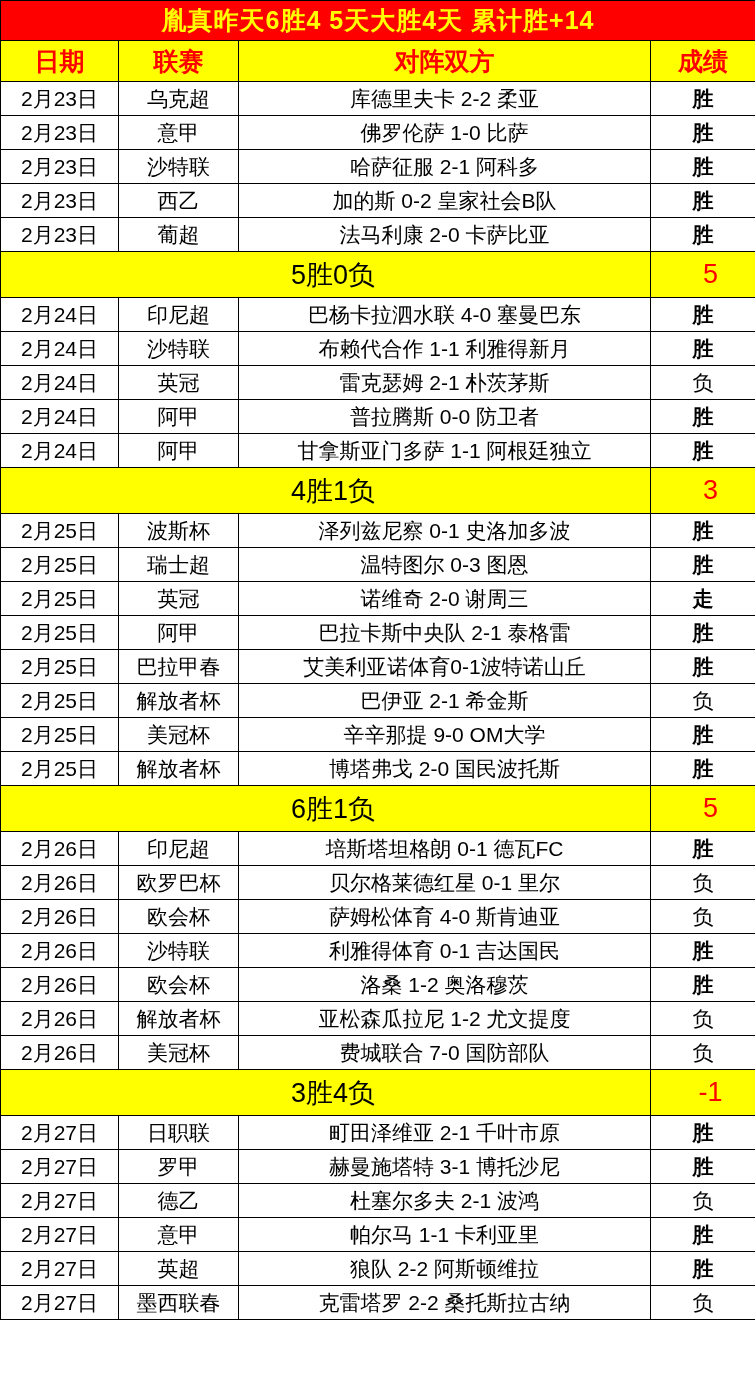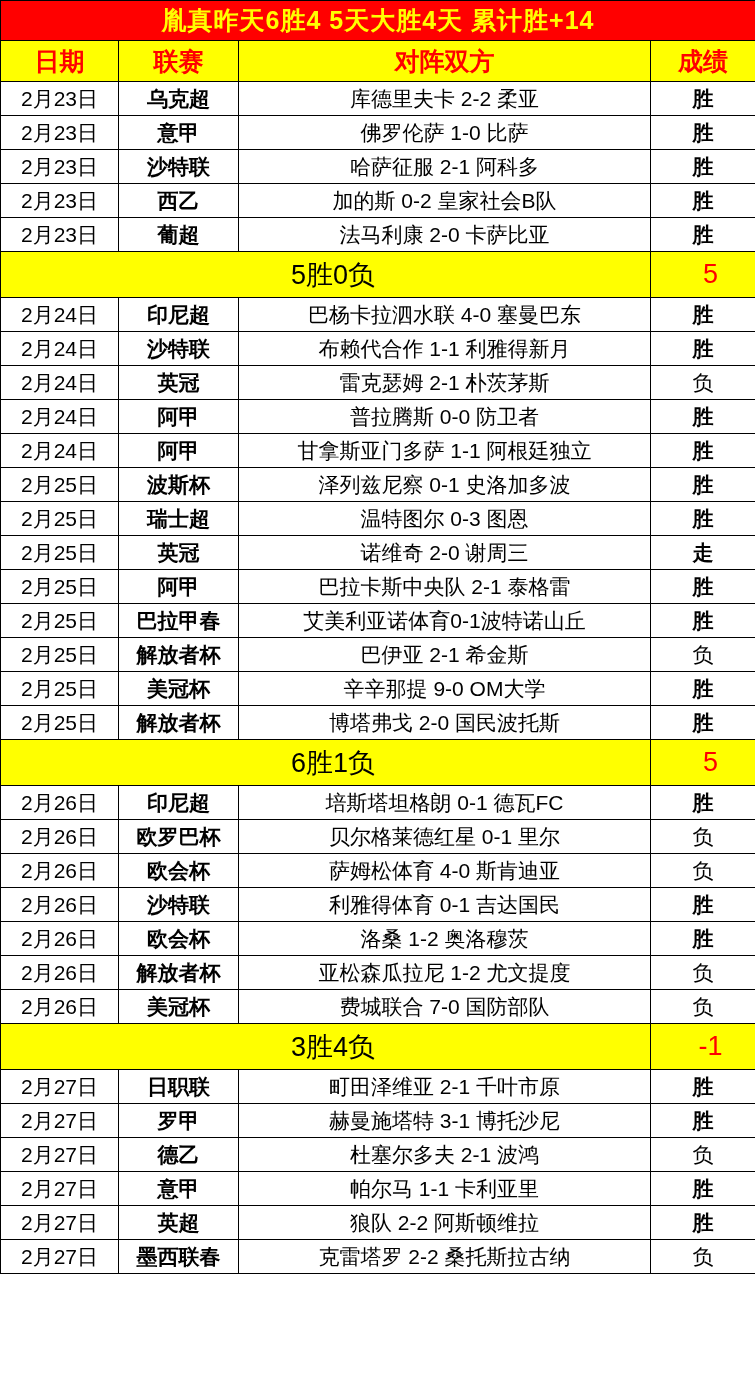--- a/index.html
+++ b/index.html
@@ -45,21 +45,21 @@
     height: 38px;
   }
   
   tr.data-row td {
     height: 31px;
     font-size: 21px;
     color: #000000;
     background: #ffffff;
   }
   td.col-date { width: 118px; margin-top: 25px; }
-  td.col-league { width: 120px; font-weight: bold; }
+  td.col-league { width: 120px; }
   td.col-match { width: 412px; }
   td.col-result { width: 103px; }
 
   td.result-win {
     background: #ff0000;
     color: #ffff00;
     font-weight: bold;
   }
   td.result-loss {
     background: #ffffff;
@@ -192,20 +192,24 @@
           <td class="col-result result-win">胜</td>
         </tr>
         <tr class="data-row">
           <td class="col-date">2月24日</td>
           <td class="col-league">阿甲</td>
           <td class="col-match">
             <span class="match-text">甘拿斯亚门多萨  1-1  阿根廷独立</span>
           </td>
           <td class="col-result result-win">胜</td>
         </tr>
+        <tr class="summary-row">
+          <td class="summary-label" colspan="3">4胜1负</td>
+          <td class="summary-score">3</td>
+        </tr>
         <tr class="data-row">
           <td class="col-date">2月25日</td>
           <td class="col-league">波斯杯</td>
           <td class="col-match">
             <span class="match-text">泽列兹尼察  0-1  史洛加多波</span>
           </td>
           <td class="col-result result-win">胜</td>
         </tr>
         <tr class="data-row">
           <td class="col-date">2月25日</td>

